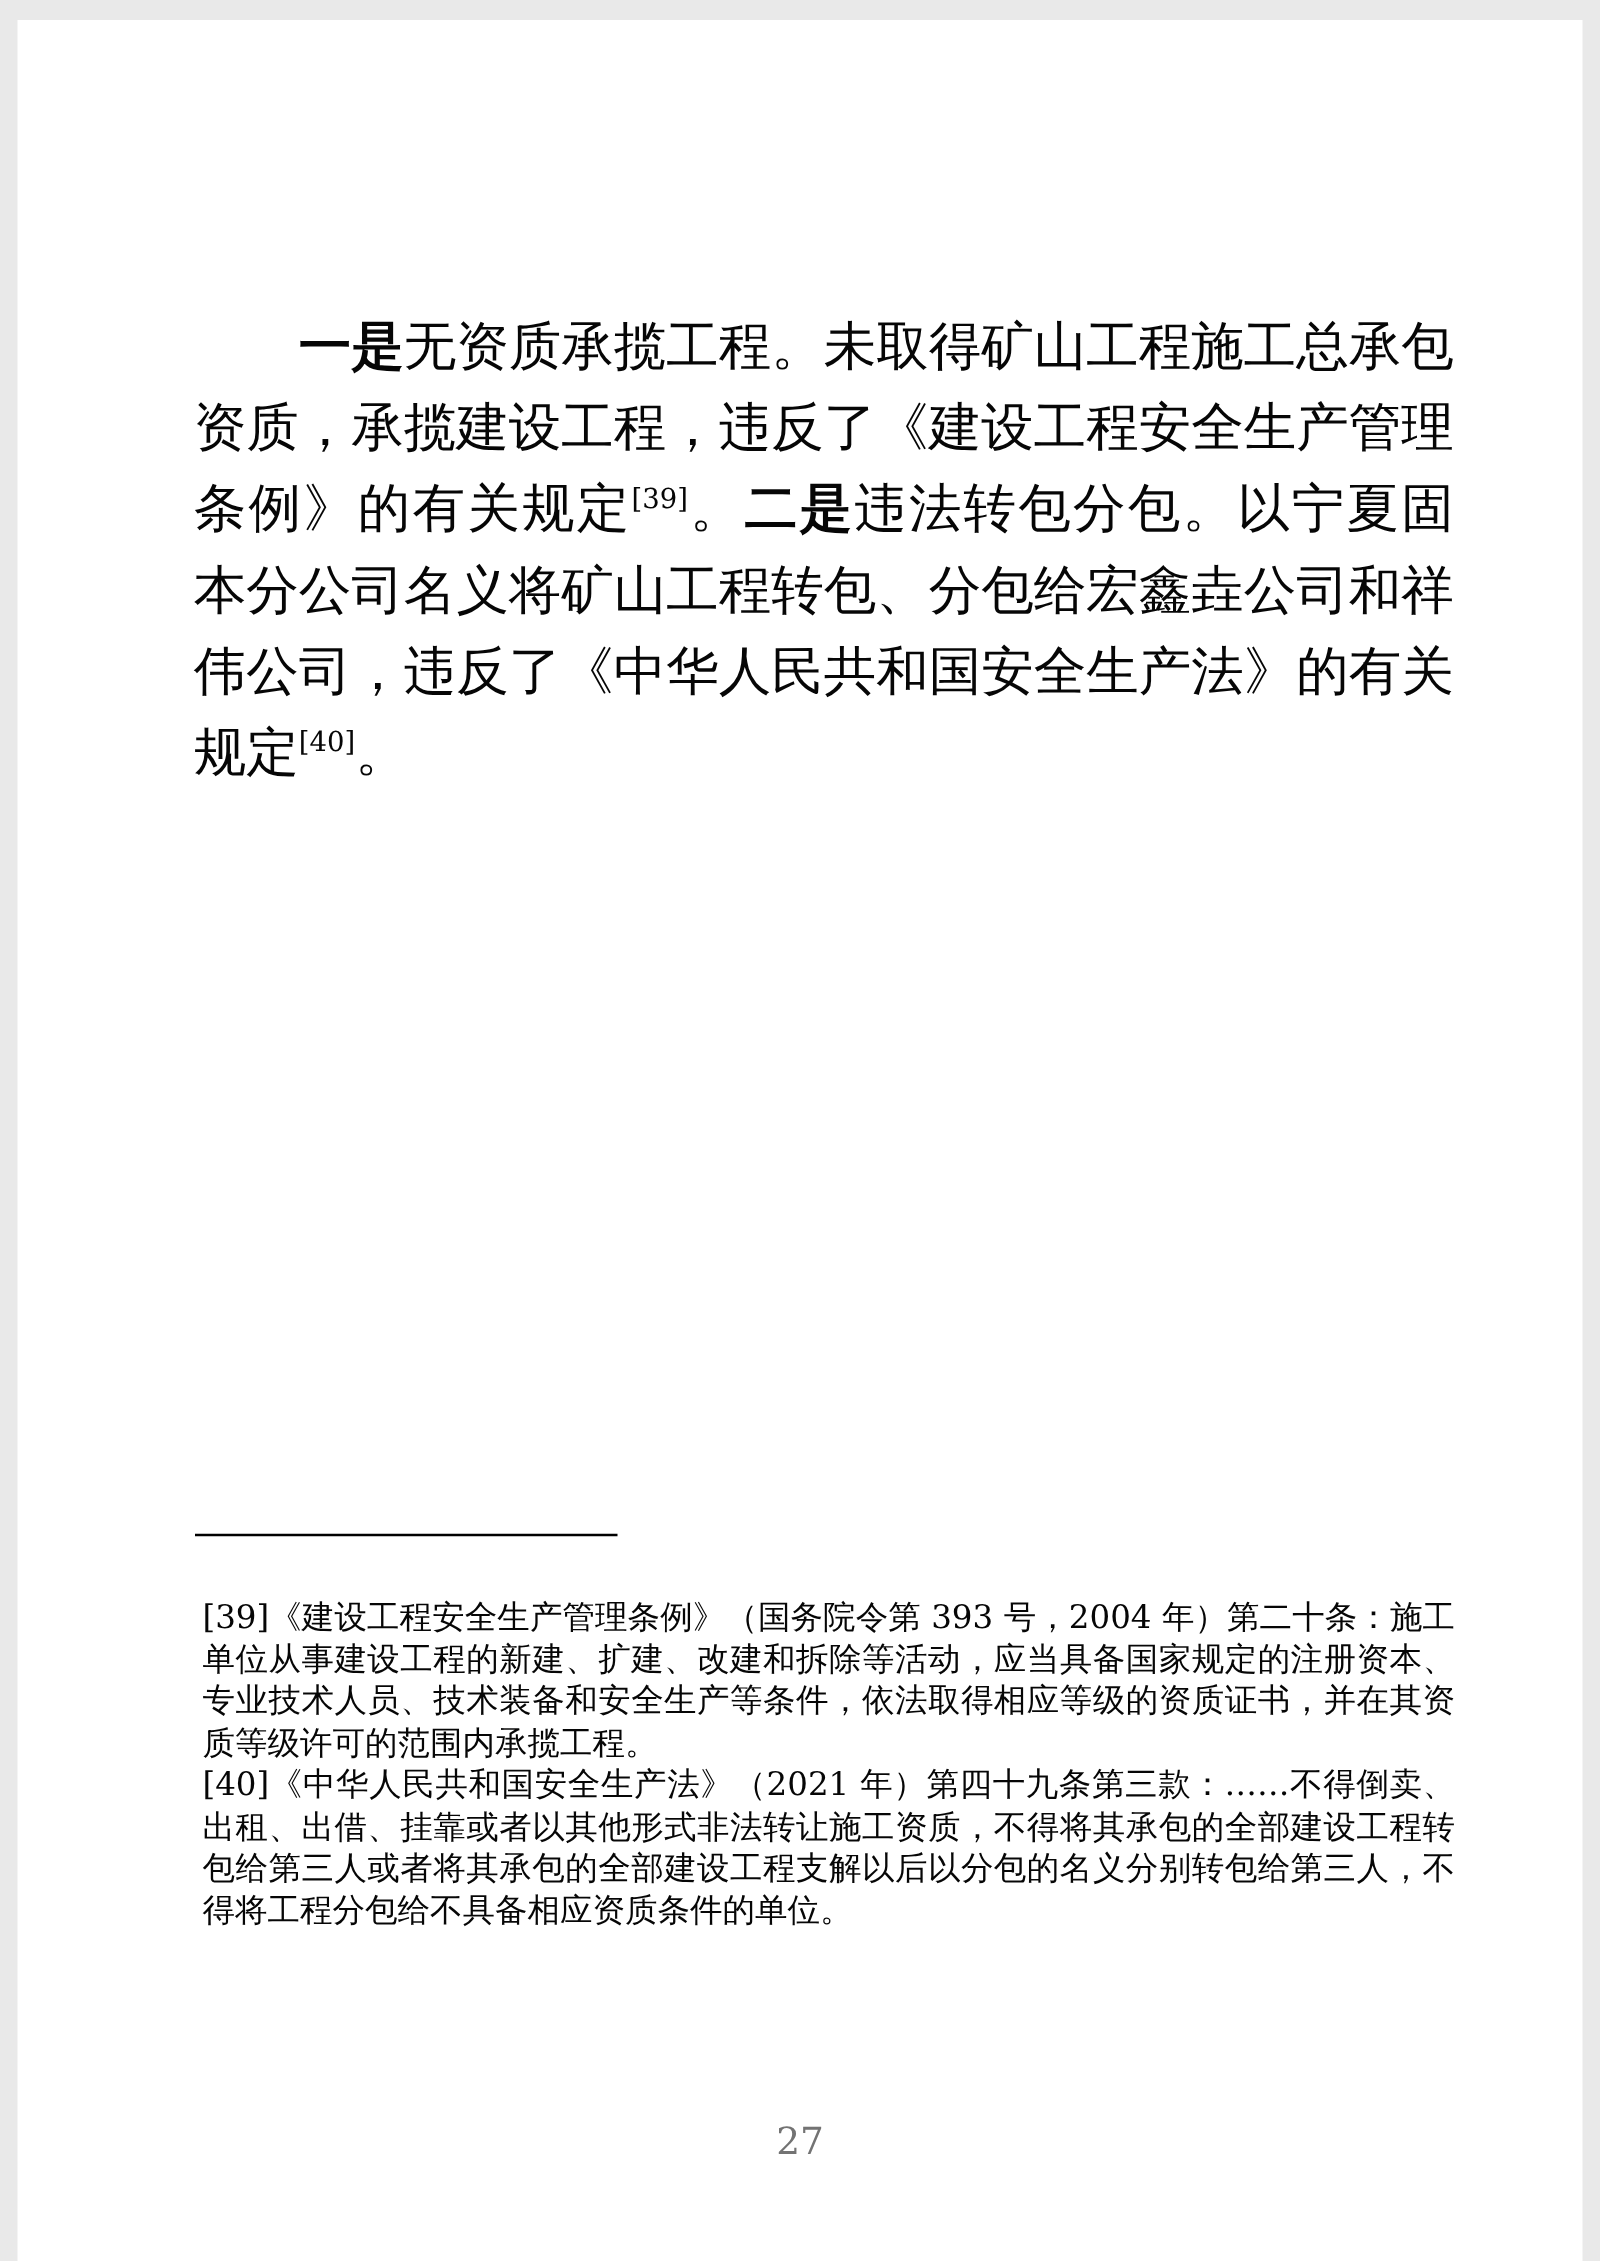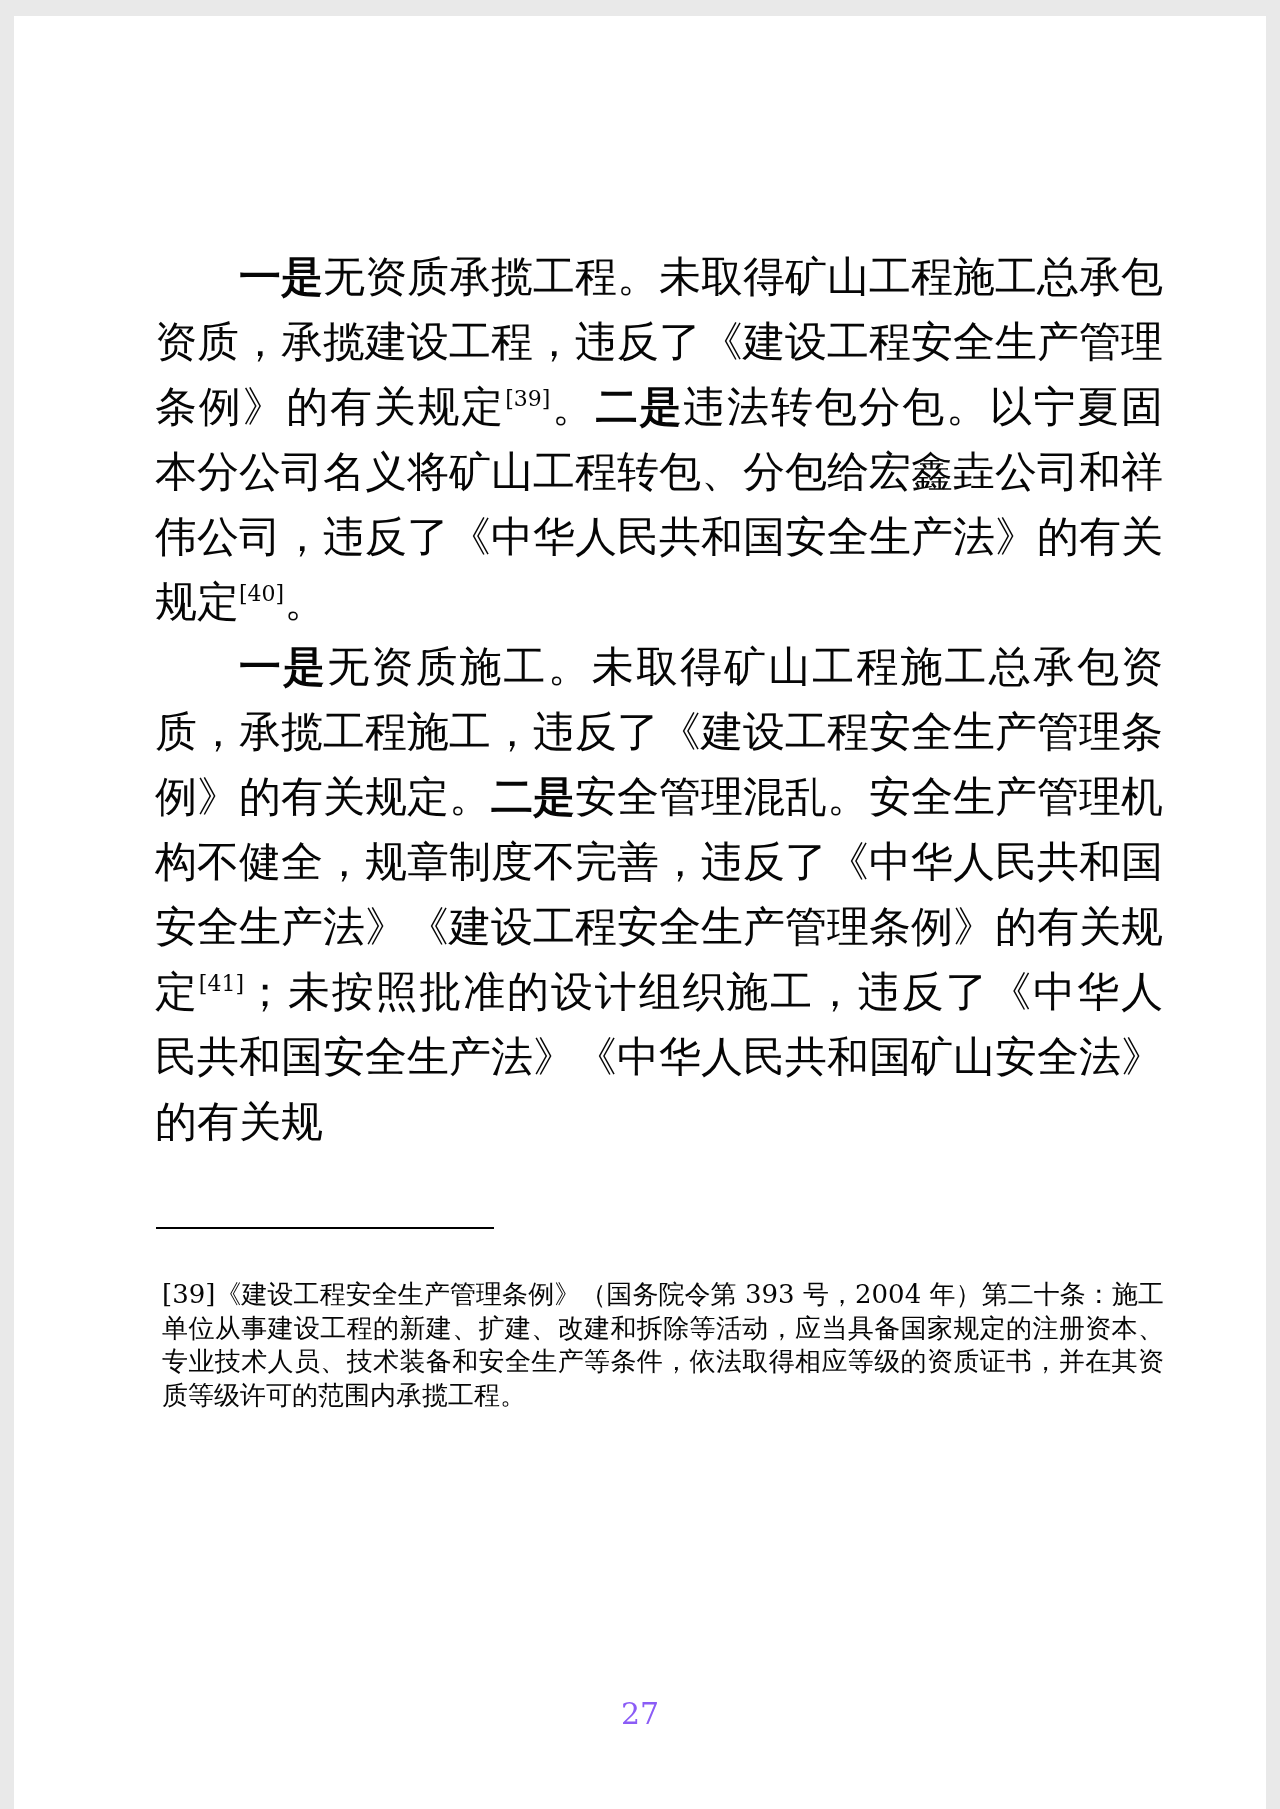--- a/index.html
+++ b/index.html
@@ -66,34 +66,34 @@
   .fn-marker { letter-spacing: 0; }
   
   .page-number {
     position: absolute;
     left: 0;
     top: 1680px;
     width: 100%;
     text-align: center;
     font-family: "DejaVu Serif", "Liberation Serif", serif;
     font-size: 30px;
-    color: #8b5cf6;
+    color: #737373;
   }
 </style>
 </head>
 <body>
 
 <div class="page">
 
   <div class="body-text">
     <p><span class="b">一是</span><span>无资质承揽工程。未取得矿山工程施工总承包资质，承揽建设工程，违反了《建设工程安全生产管理条例》的有关规定</span><sup class="fnref">[39]</sup><span>。</span><span class="b">二是</span><span>违法转包分包。以宁夏固本分公司名义将矿山工程转包、分包给宏鑫垚公司和祥伟公司，违反了《中华人民共和国安全生产法》的有关规定</span><sup class="fnref">[40]</sup><span>。</span></p>
-    <p><span class="b">一是</span><span>无资质施工。未取得矿山工程施工总承包资质，承揽工程施工，违反了《建设工程安全生产管理条例》的有关规定。</span><span class="b">二是</span><span>安全管理混乱。安全生产管理机构不健全，规章制度不完善，违反了《中华人民共和国安全生产法》《建设工程安全生产管理条例》的有关规定</span><sup class="fnref">[41]</sup><span>；未按照批准的设计组织施工，违反了《中华人民共和国安全生产法》《中华人民共和国矿山安全法》的有关规</span></p>
   </div>
 
   <div class="footnote-sep"></div>
 
   <div class="footnotes">
     <p><span class="fn-marker">[39]</span><span>《建设工程安全生产管理条例》（国务院令第 393 号，2004 年）第二十条：施工单位从事建设工程的新建、扩建、改建和拆除等活动，应当具备国家规定的注册资本、专业技术人员、技术装备和安全生产等条件，依法取得相应等级的资质证书，并在其资质等级许可的范围内承揽工程。</span></p>
+    <p><span class="fn-marker">[40]</span><span>《中华人民共和国安全生产法》（2021 年）第四十九条第三款：……不得倒卖、出租、出借、挂靠或者以其他形式非法转让施工资质，不得将其承包的全部建设工程转包给第三人或者将其承包的全部建设工程支解以后以分包的名义分别转包给第三人，不得将工程分包给不具备相应资质条件的单位。</span></p>
   </div>
 
   <div class="page-number">27</div>
 
 </div>
 
 </body></html>

